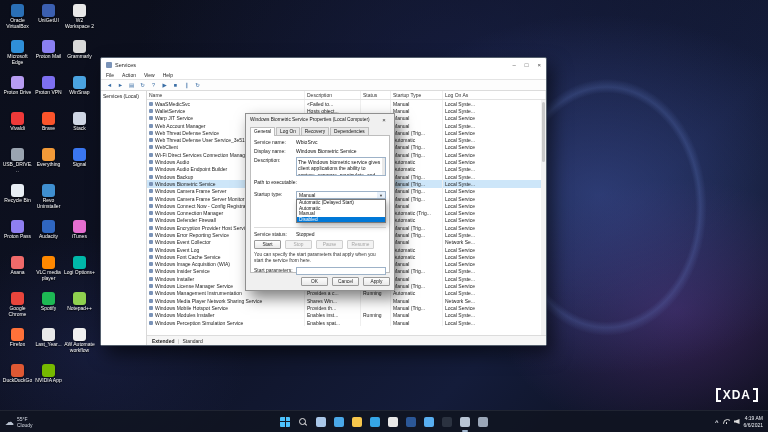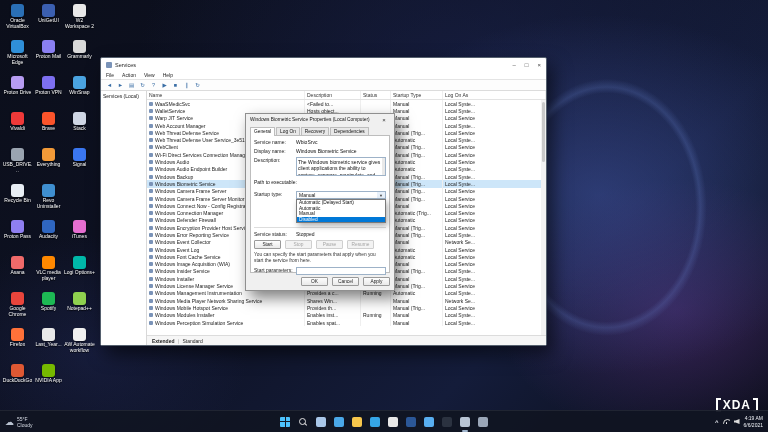--- a/index.html
+++ b/index.html
@@ -85,21 +85,21 @@
 .search-glyph::before{content:"";position:absolute;left:0;top:0;width:5px;height:5px;border:1px solid #e2e2e2;border-radius:50%;}
 .search-glyph::after{content:"";position:absolute;left:5.5px;top:5.5px;width:2.5px;height:1px;background:#e2e2e2;transform:rotate(45deg);transform-origin:0 0;}
 .tb-tray{position:absolute;right:5px;display:flex;align-items:center;gap:4px;color:#dfe3ea;}
 .chev{font-size:6px;font-weight:bold;line-height:1;}
 .wifi{width:7px;height:5px;position:relative;overflow:hidden;display:block;}
 .wifi::before{content:"";position:absolute;left:0;top:0;width:7px;height:7px;border:1px solid #dcdcdc;border-radius:50%;}
 .wifi::after{content:"";position:absolute;left:3px;top:3px;width:1.5px;height:1.5px;background:#fff;border-radius:50%;}
 .vol{width:6px;height:5px;background:#dcdcdc;clip-path:polygon(0 30%,35% 30%,100% 0,100% 100%,35% 70%,0 70%);display:block;}
 .tb-clock{display:flex;flex-direction:column;align-items:flex-end;font-size:5px;line-height:1.25;color:#eef1f6;}
 
-.watermark{position:absolute;right:10px;bottom:20px;display:flex;align-items:center;gap:2px;color:#fff;z-index:3;}
+.watermark{position:absolute;right:10px;bottom:30px;display:flex;align-items:center;gap:2px;color:#fff;z-index:3;}
 .wm-br-l{width:5px;height:14px;border:2px solid #fff;border-right:none;display:block;}
 .wm-br-r{width:5px;height:14px;border:2px solid #fff;border-left:none;display:block;}
 .wm-txt{font-size:12px;font-weight:bold;letter-spacing:1px;}
 </style>
 </head>
 <body>
 
 <div class="wallpaper"></div>
 
 <div class="desktop-icons">

